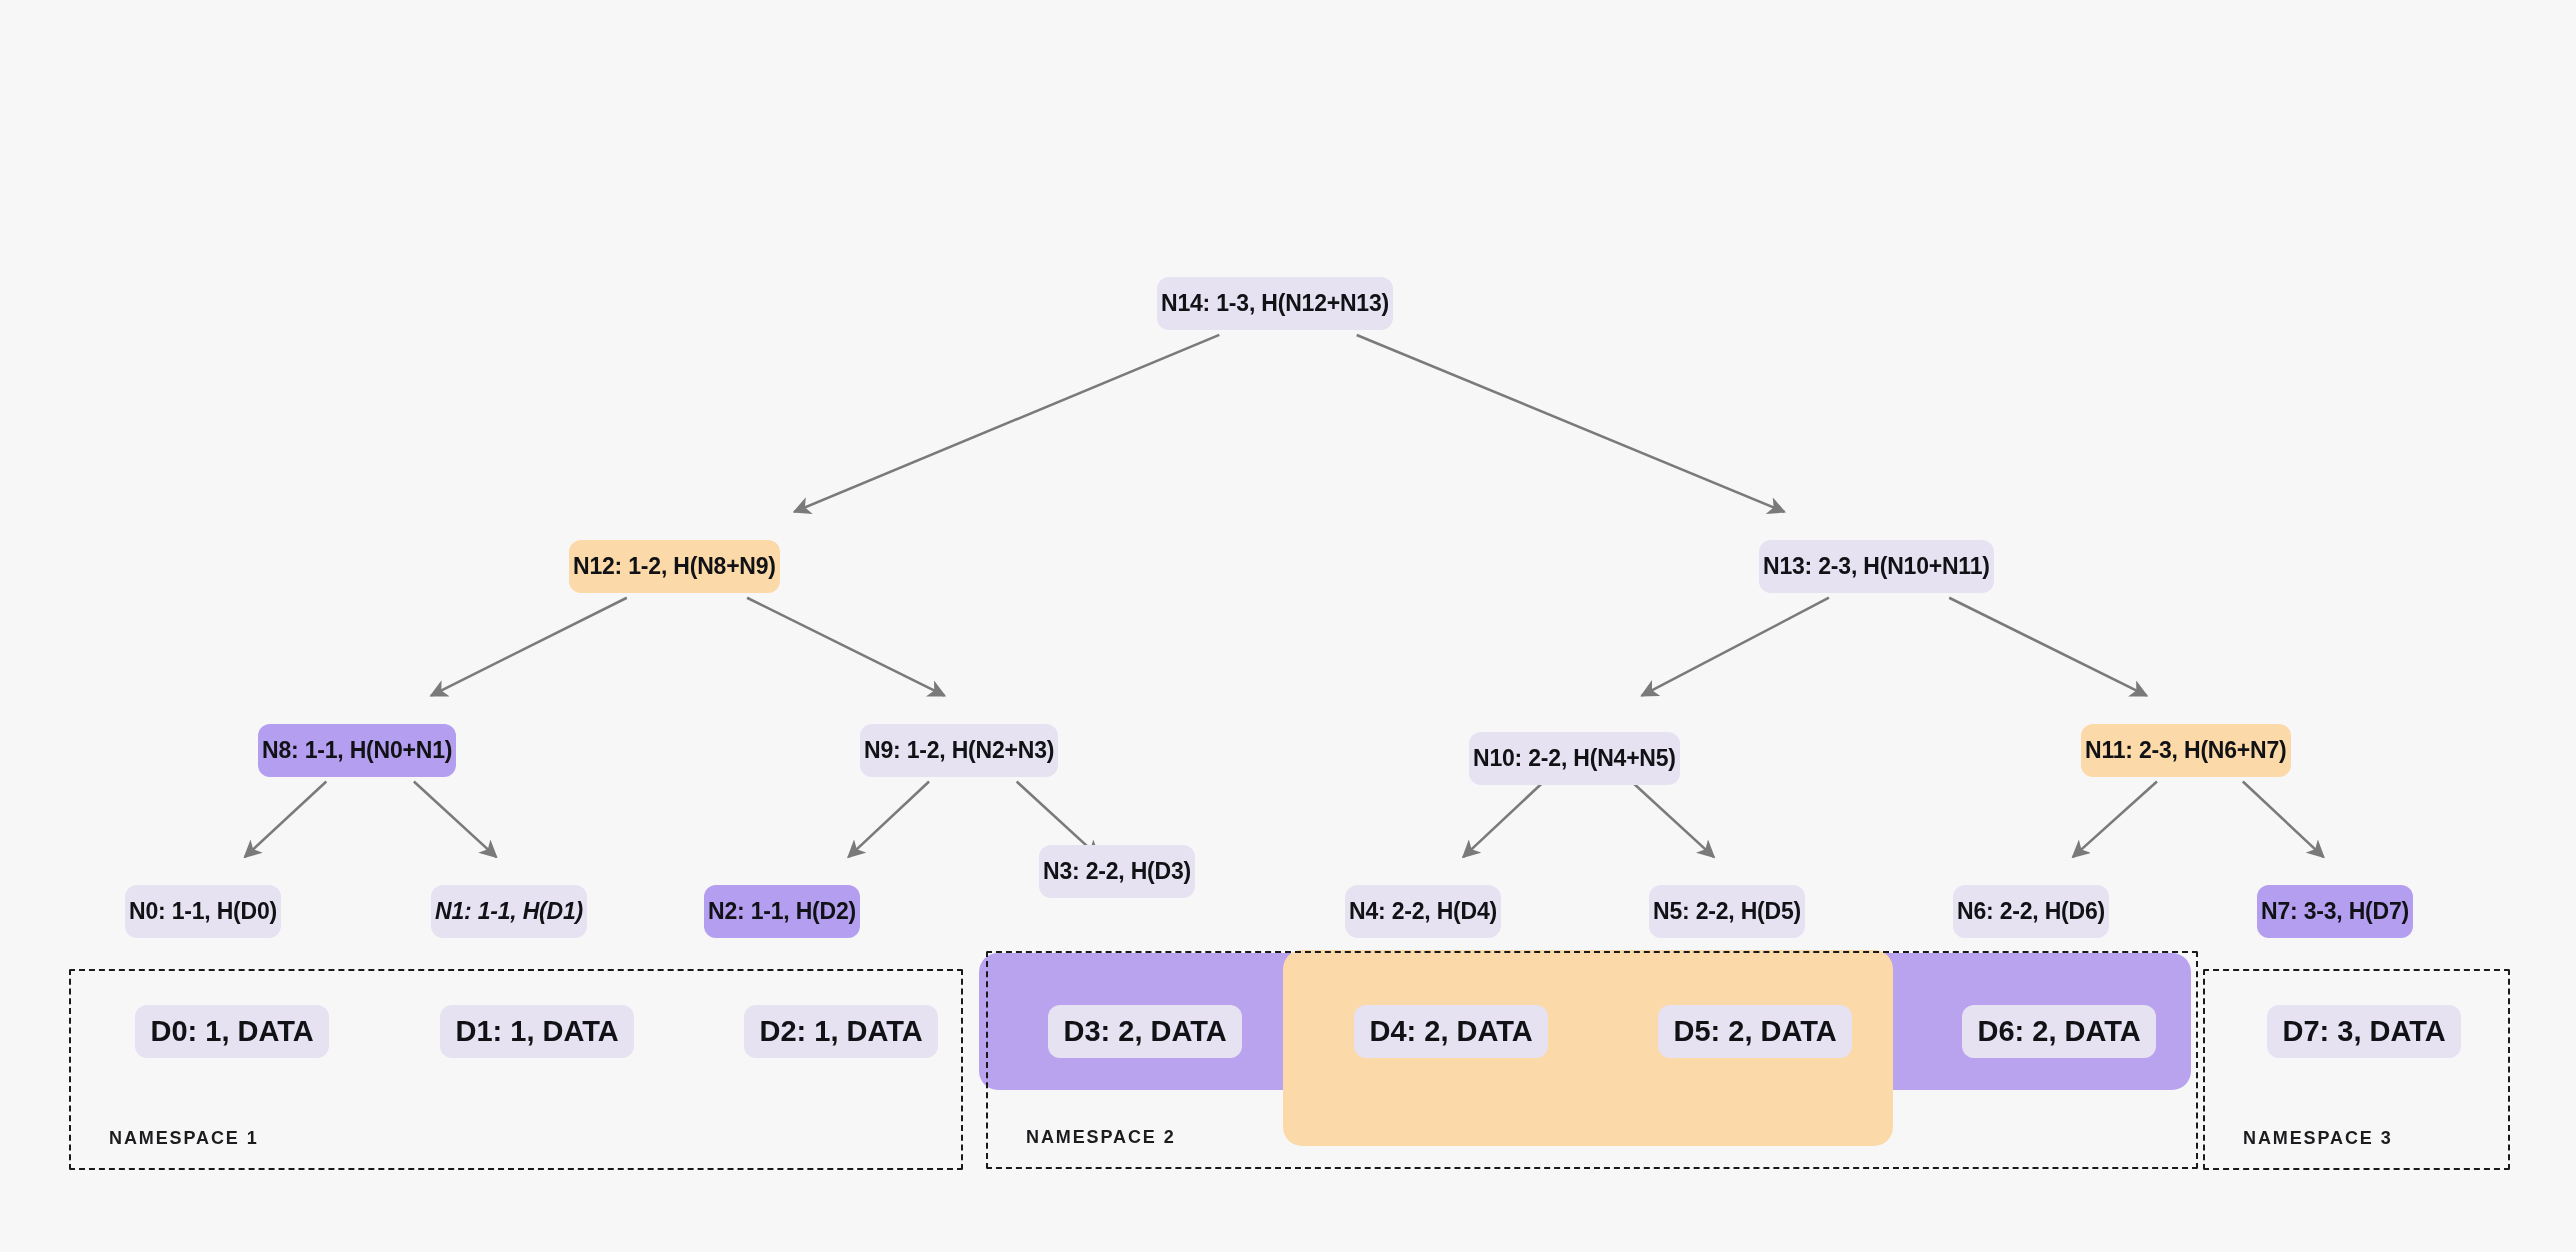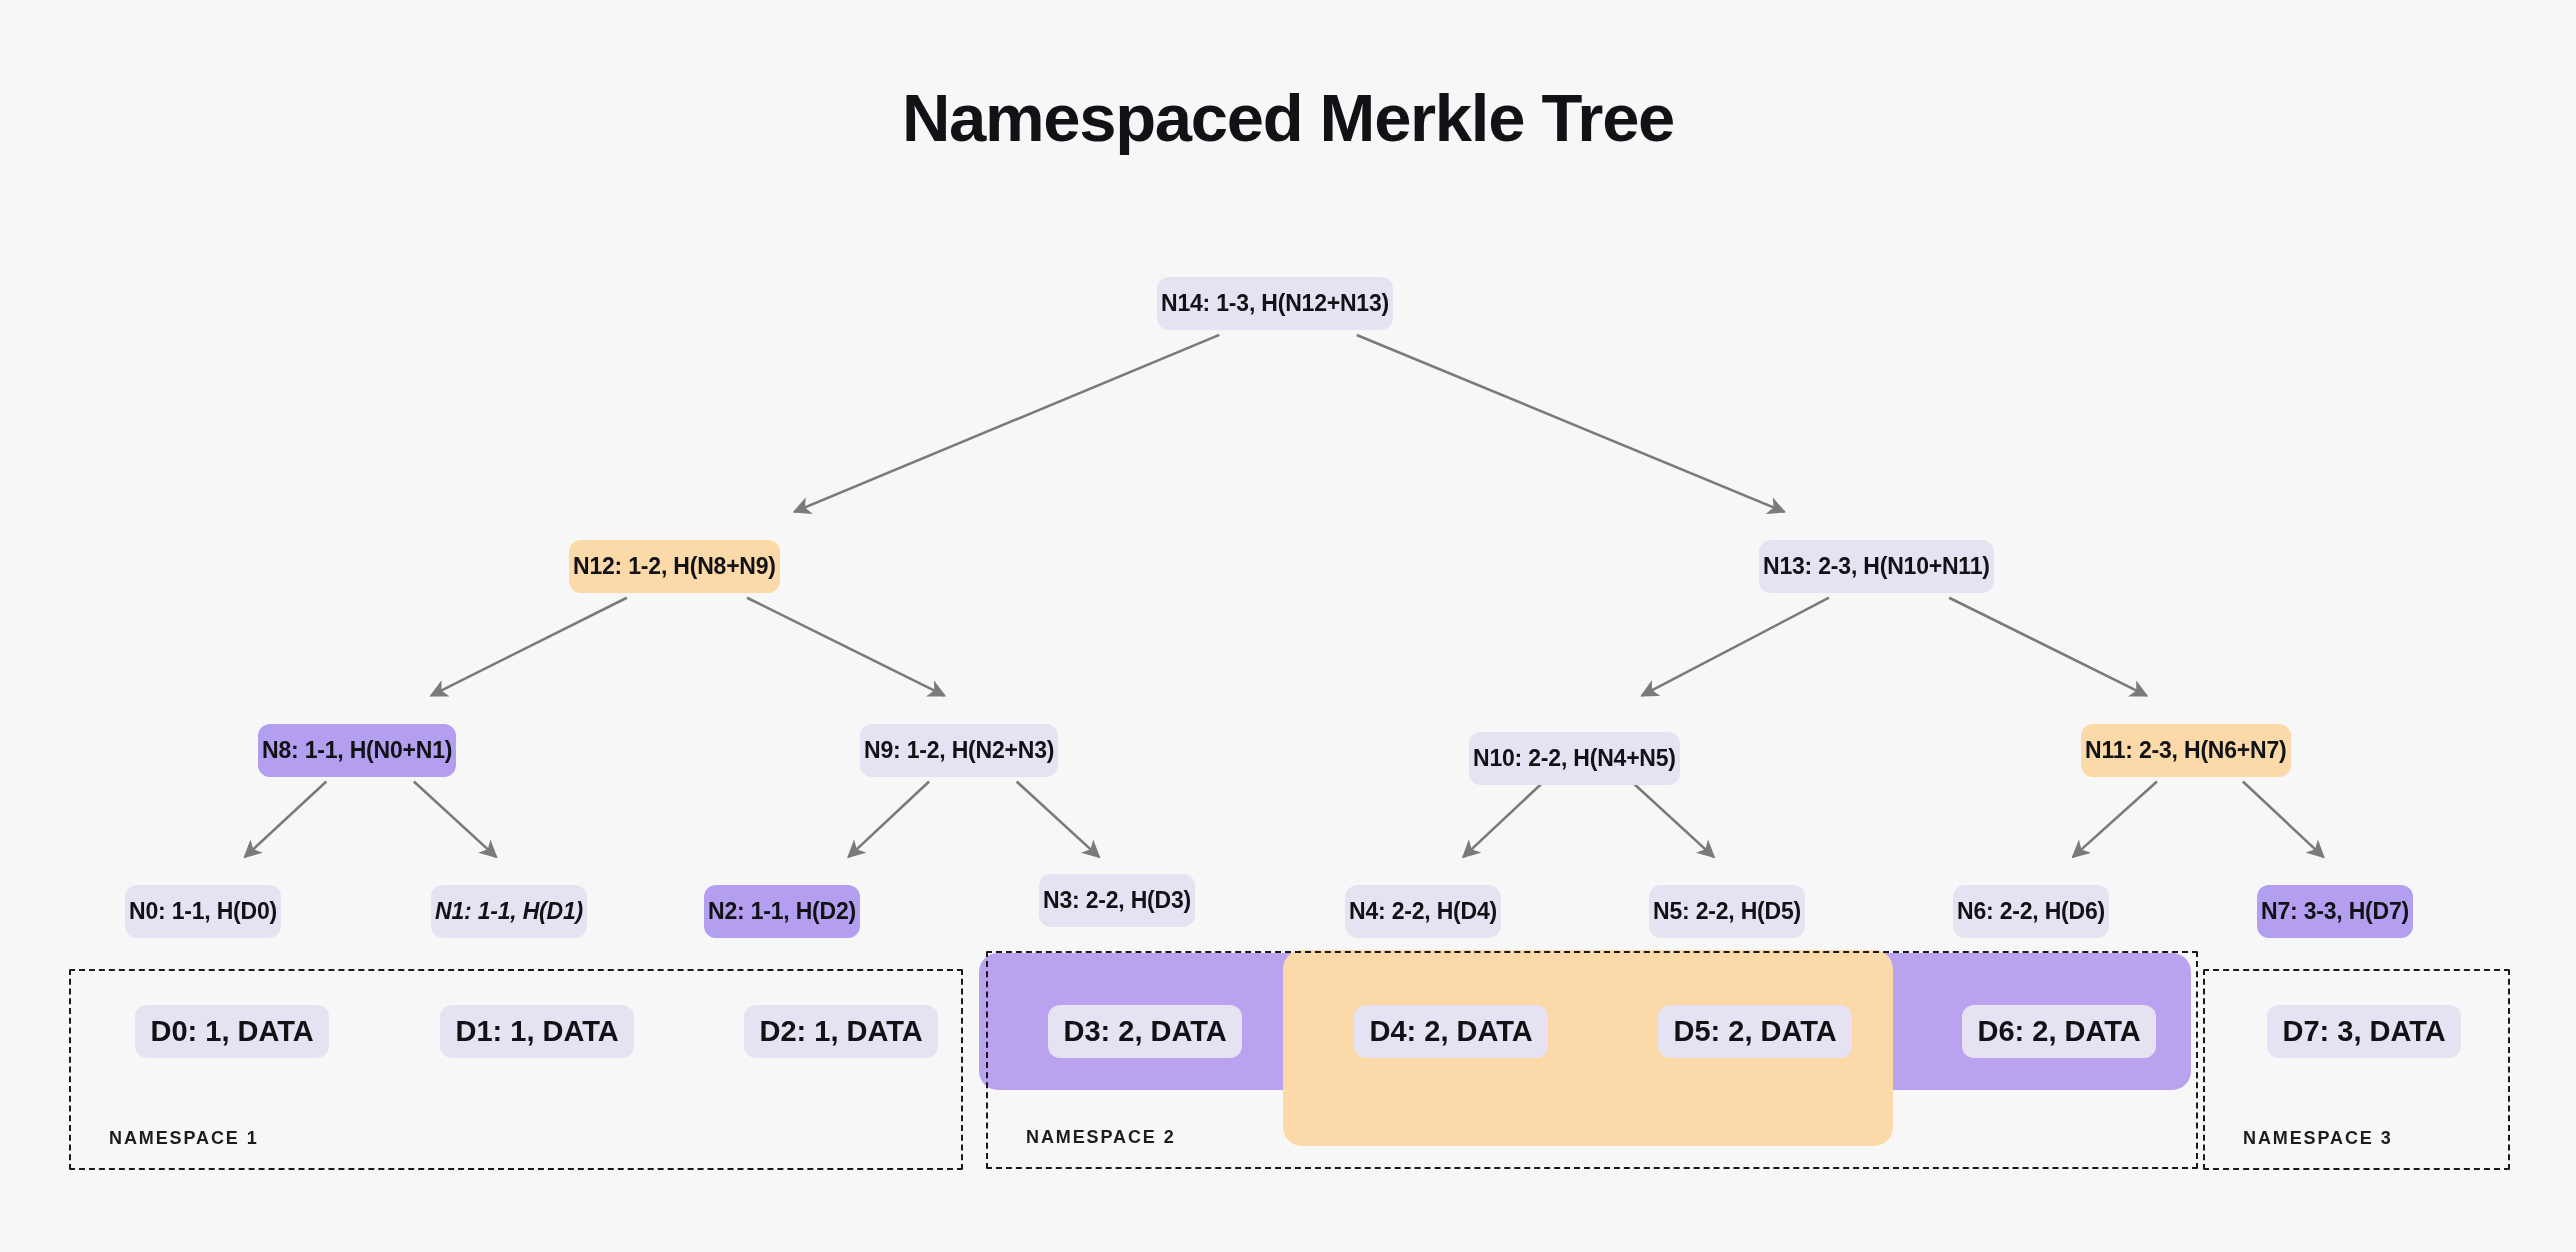--- a/index.html
+++ b/index.html
@@ -101,21 +101,20 @@
     white-space: nowrap;
     z-index: 6;
     padding: 0 15.5px;
   }
 </style>
 </head>
 <body>
 
 <div id="stage">
 
-  <div id="title">Namespaced Merkle Tree</div>
 
   <svg id="edges" viewBox="0 0 3000 1459" preserveAspectRatio="none">
     <defs>
       <marker id="ah" viewBox="0 0 10 10" refX="9" refY="5" markerWidth="7" markerHeight="7" orient="auto-start-reverse">
         <path d="M 0 0 L 10 5 L 0 10 L 2.6 5 z" fill="#7a7a7a"></path>
       </marker>
     </defs>
     <g id="edge-group">
         <line x1="1420" y1="390" x2="925" y2="596" stroke="#7a7a7a" stroke-width="3" marker-end="url(#ah)"></line>
         <line x1="1580" y1="390" x2="2078" y2="596" stroke="#7a7a7a" stroke-width="3" marker-end="url(#ah)"></line>
@@ -155,21 +154,21 @@
       <div class="node" style="top: 277px; left: 1157px;">N14: 1-3, H(N12+N13)</div>
       <div class="node hl-orange" style="top: 540px; left: 569px;">N12: 1-2, H(N8+N9)</div>
       <div class="node" style="top: 540px; left: 1759px;">N13: 2-3, H(N10+N11)</div>
       <div class="node hl-purple" style="top: 724px; left: 258px;">N8: 1-1, H(N0+N1)</div>
       <div class="node" style="top: 724px; left: 860px;">N9: 1-2, H(N2+N3)</div>
       <div class="node" style="top: 724px; left: 1469px; margin-top: 8px;">N10: 2-2, H(N4+N5)</div>
       <div class="node hl-orange" style="top: 724px; left: 2081px;">N11: 2-3, H(N6+N7)</div>
       <div class="node" style="top: 885px; left: 125px;">N0: 1-1, H(D0)</div>
       <div class="node" style="top: 885px; left: 431px; font-style: italic;">N1: 1-1, H(D1)</div>
       <div class="node hl-purple" style="top: 885px; left: 704px;">N2: 1-1, H(D2)</div>
-      <div class="node" style="top: 874px; left: 1039px;">N3: 2-2, H(D3)</div>
+      <div class="node" style="top: 845px; left: 1039px;">N3: 2-2, H(D3)</div>
       <div class="node" style="top: 885px; left: 1345px; border-radius: 13px;">N4: 2-2, H(D4)</div>
       <div class="node" style="top: 885px; left: 1649px;">N5: 2-2, H(D5)</div>
       <div class="node" style="top: 885px; left: 1953px;">N6: 2-2, H(D6)</div>
       <div class="node hl-purple" style="top: 885px; left: 2257px;">N7: 3-3, H(D7)</div>
     </div>
 
   <div id="data-layer">
       <div class="data-node" style="top: 1005px; left: 135px;">D0: 1, DATA</div>
       <div class="data-node" style="top: 1005px; left: 440px;">D1: 1, DATA</div>
       <div class="data-node" style="top: 1005px; left: 744px;">D2: 1, DATA</div>

